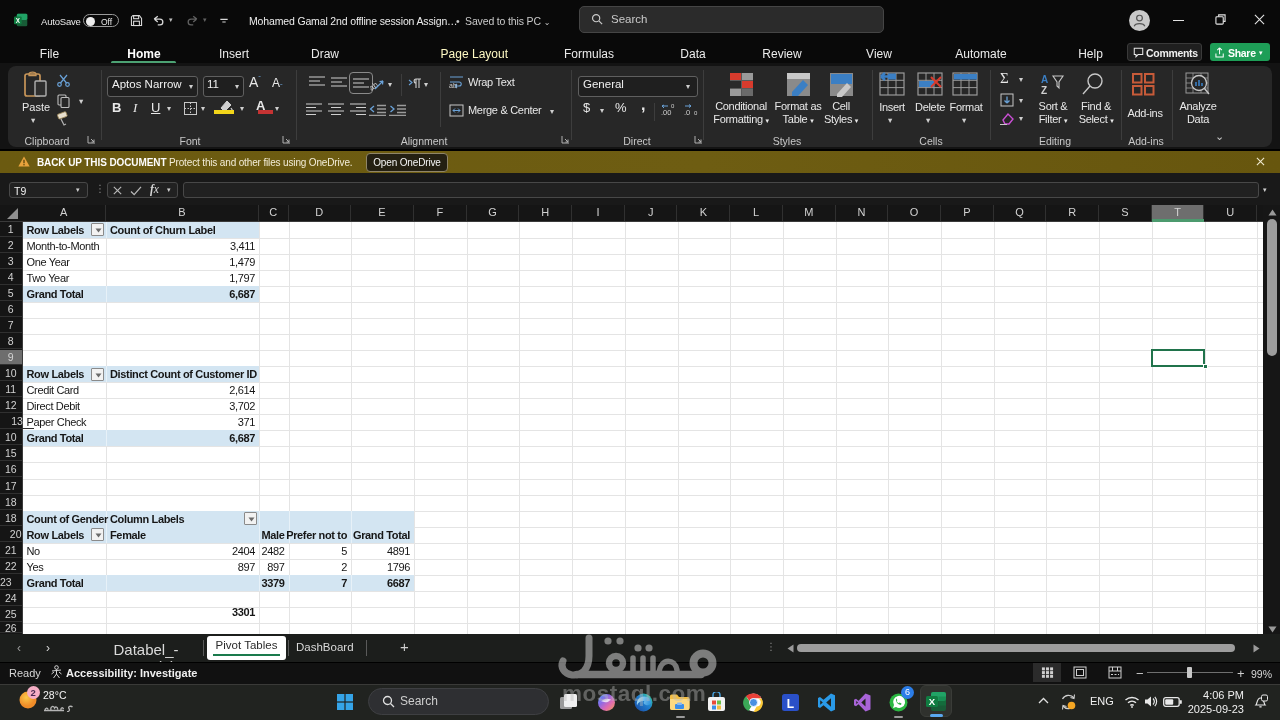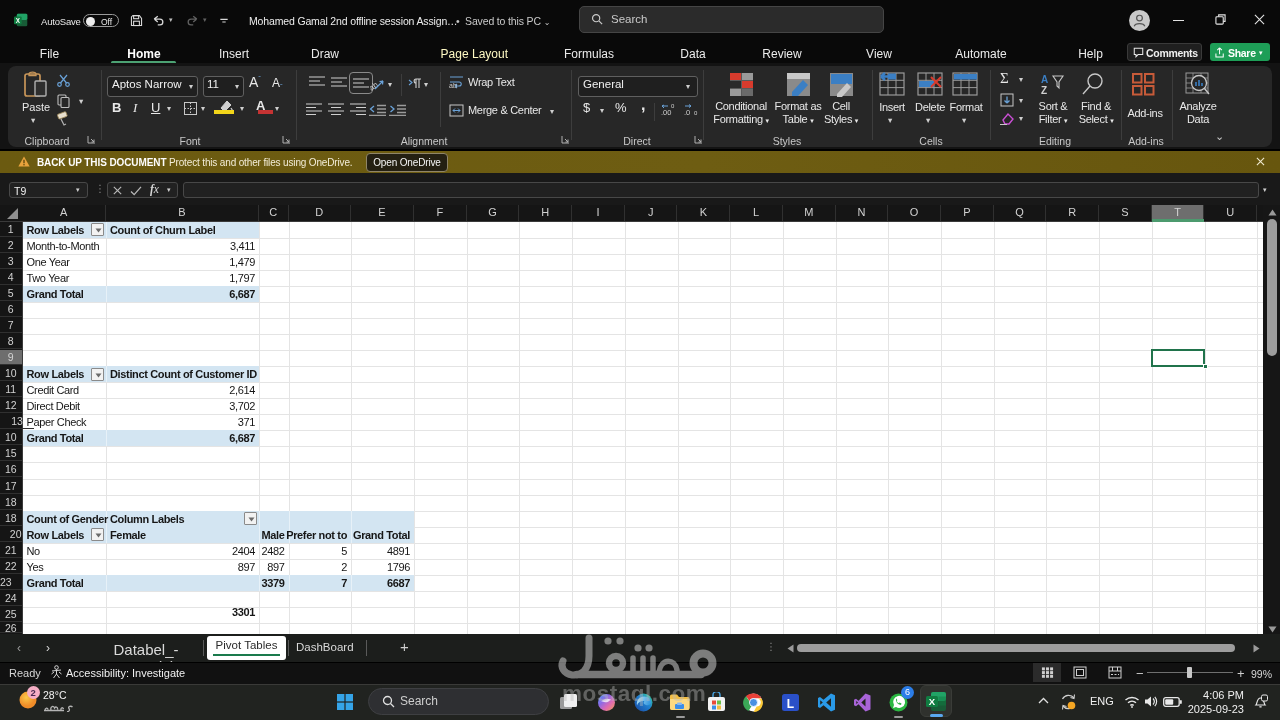--- a/index.html
+++ b/index.html
@@ -584,21 +584,21 @@
 <svg class="abs" style="left:1253px;top:644px" width="7" height="9" viewBox="0 0 7 9">
     <path d="M0.5 0.5 L0.5 8.5 L6.5 4.5 Z" fill="#9a9a9a"></path>
   </svg>
 
 <div class="abs" style="left:0;top:662px;width:1280px;height:22px;background:#111111;border-top:1px solid #000;"></div>
 <div class="abs" style="left:9px;top:667px;font-size:11px;color:#d5d5d5;">Ready</div>
 <svg class="abs" style="left:50px;top:665px" width="13" height="14" viewBox="0 0 13 14" fill="none" stroke="#d5d5d5" stroke-width="1">
  <circle cx="6.5" cy="2.5" r="1.8"></circle>
     <path d="M2 6 L11 5 M6.5 4.5 L6.5 9 M6.5 9 L3.5 13 M6.5 9 L9.5 13 M1.5 9 L4 7 M11.5 9 L9 7"></path>
 </svg>
-<div class="abs" style="left:66px;top:667px;font-size:11px;font-weight:normal;color:#f0f0f0;">Accessibility: Investigate</div>
+<div class="abs" style="left:66px;top:667px;font-size:11px;font-weight:bold;color:#f0f0f0;">Accessibility: Investigate</div>
 <div class="abs" style="left:1033px;top:663px;width:28px;height:19px;background:#2b2b2b;"></div>
 <svg class="abs" style="left:1041px;top:666px" width="13" height="13" viewBox="0 0 14 13" fill="#cfcfcf">
     <rect x="1" y="1" width="3.2" height="3.2"></rect>
     <rect x="5.4" y="1" width="3.2" height="3.2"></rect>
     <rect x="9.8" y="1" width="3.2" height="3.2"></rect>
     <rect x="1" y="5" width="3.2" height="3.2"></rect>
     <rect x="5.4" y="5" width="3.2" height="3.2"></rect>
     <rect x="9.8" y="5" width="3.2" height="3.2"></rect>
     <rect x="1" y="9" width="3.2" height="3.2"></rect>
     <rect x="5.4" y="9" width="3.2" height="3.2"></rect>

